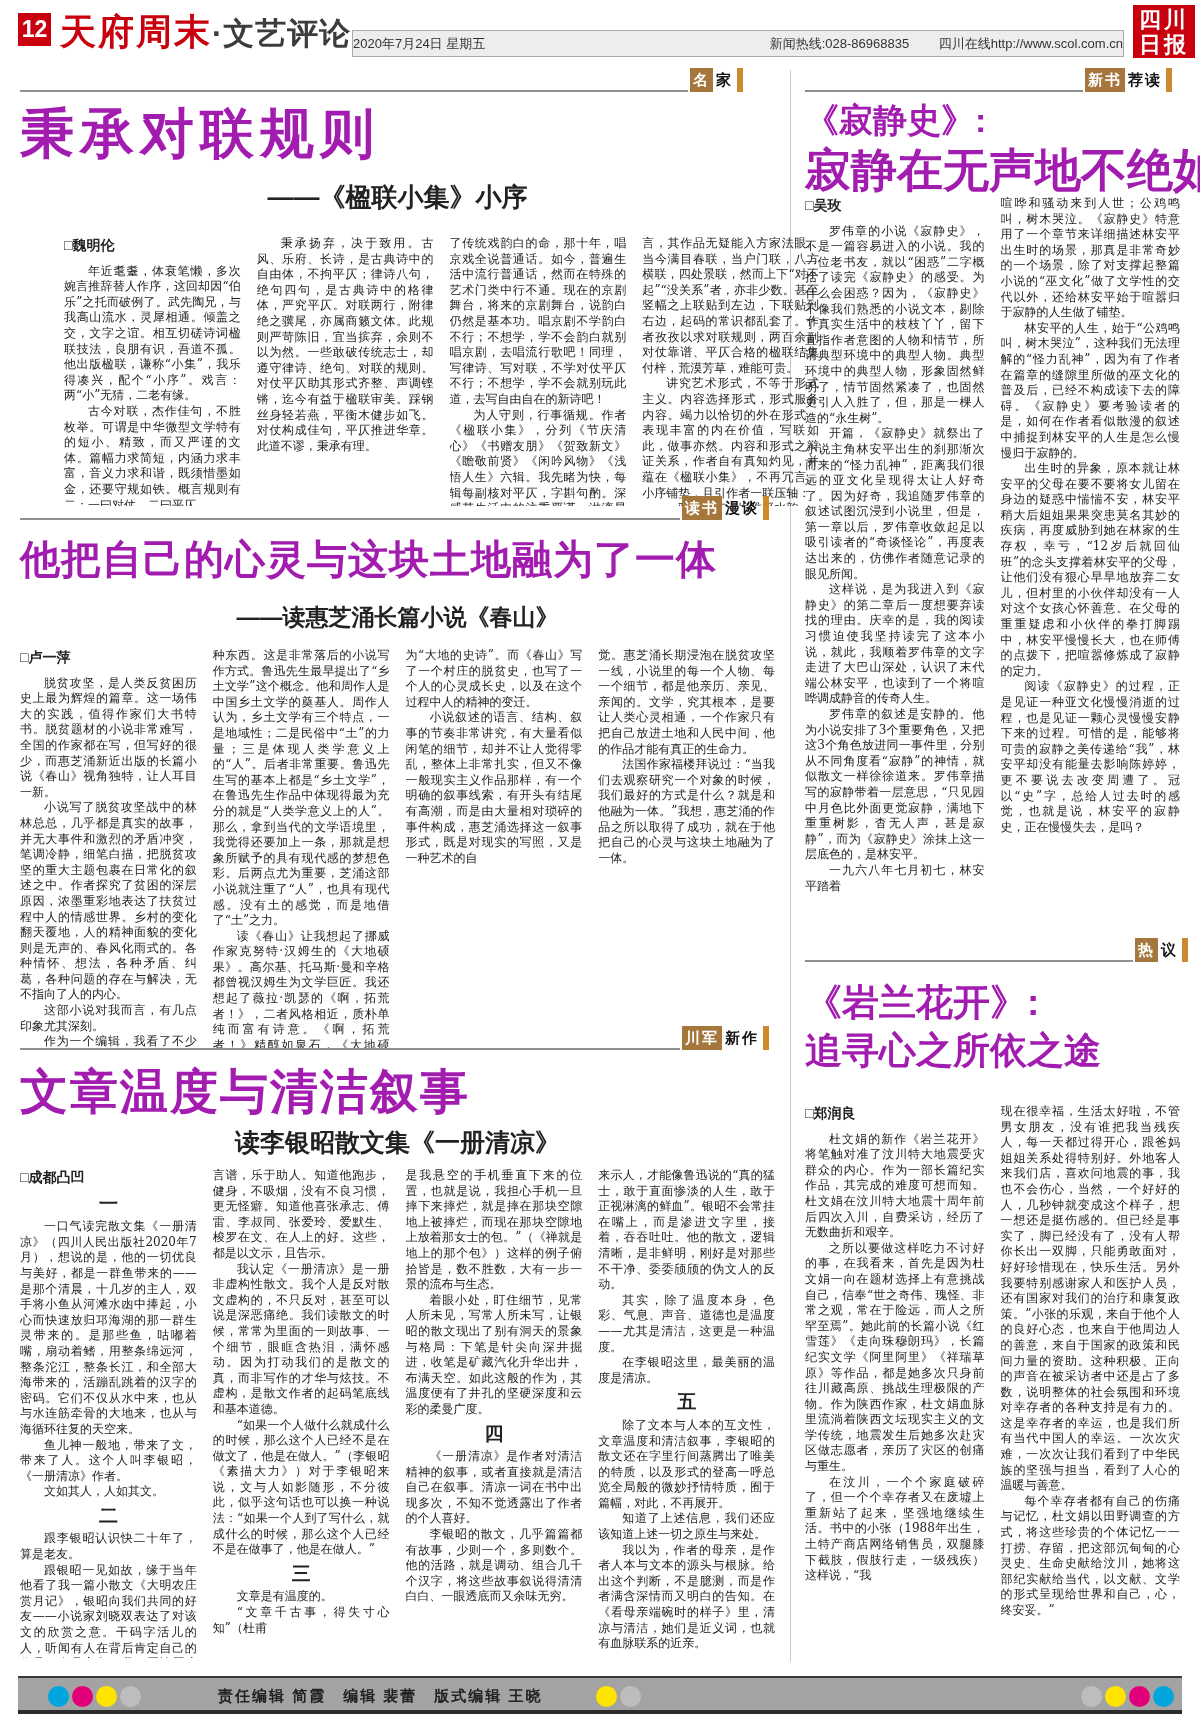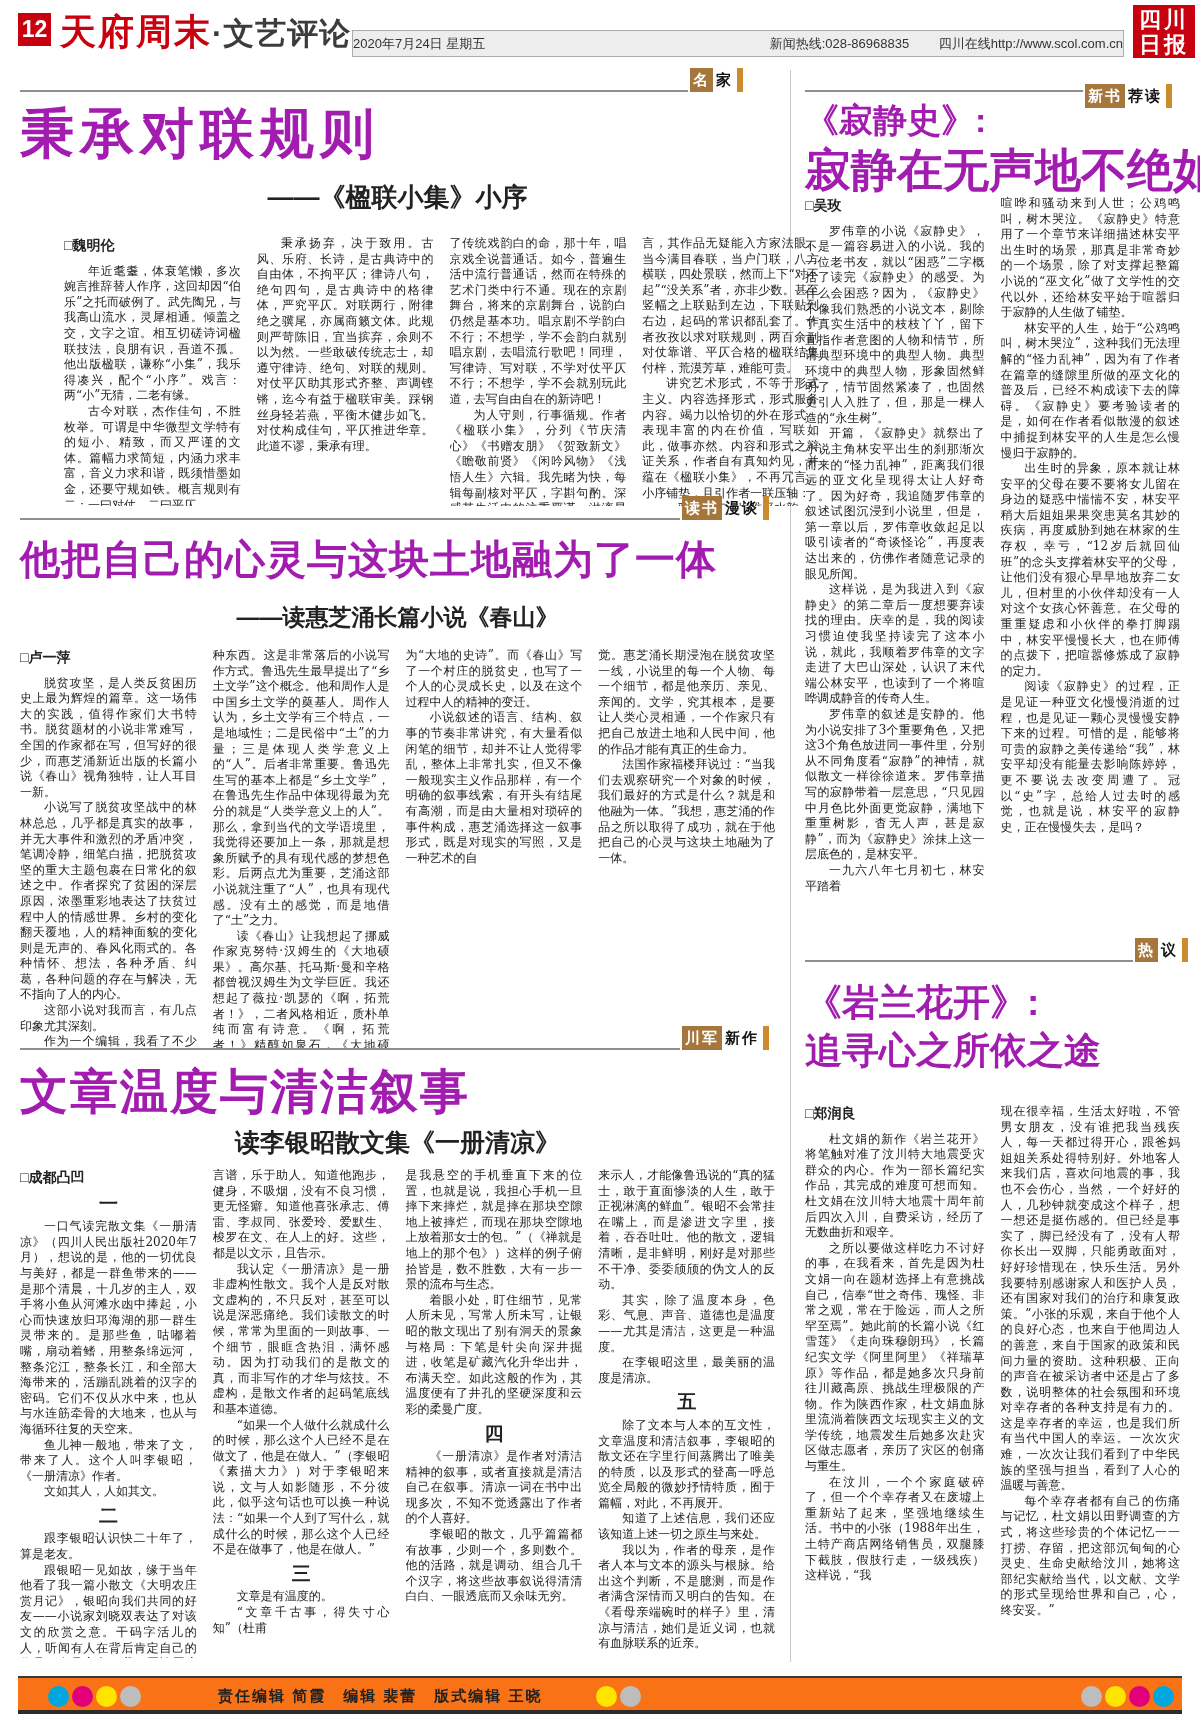--- a/index.html
+++ b/index.html
@@ -36,21 +36,21 @@
   
   .cols{display:flex;gap:16px;overflow:hidden;align-items:stretch;}
   .col{flex:1 1 0;overflow:hidden;font-family:"DejaVu Serif",serif;font-size:12px;
        line-height:15.6px;color:#222;}
   .col p{margin:0;text-indent:2em;text-align:justify;}
   .col p.cont{text-indent:0;}
   .col p.v{text-indent:3em;text-align:left;}
   .byline{font-family:Liberation Sans, sans-serif;font-weight:bold;font-size:14px;margin:2px 0 10px;}
   .sechead{text-align:center;font-size:19px;font-weight:bold;margin:8px 0;font-family:"DejaVu Serif",serif;}
   
-  .footer{left:18px;top:1676px;width:1164px;height:38px;background:#f97316;
+  .footer{left:18px;top:1676px;width:1164px;height:38px;background:#a3a3a3;
           border-top:2px solid #3a3a3a;border-bottom:4px solid #2c2c2c;box-sizing:border-box;}
   .dotg{position:absolute;top:8px;display:flex;gap:3px;}
   .dot{width:21px;height:21px;border-radius:50%;}
   .credits{position:absolute;left:200px;top:9px;font-size:15px;font-weight:bold;color:#222;letter-spacing:2px;}
 </style>
 </head>
 <body>
 
 <div class="abs pagenum">12</div>
 <div class="abs masthead">
@@ -92,21 +92,21 @@
       <div class="col">
         <p class="cont">言，其作品无疑能入方家法眼。当今满目春联，当户门联，八方横联，四处景联，然而上下“对不起”“没关系”者，亦非少数。甚至竖幅之上联贴到左边，下联贴到右边，起码的常识都乱套了。作者孜孜以求对联规则，两百余副对仗靠谱、平仄合格的楹联结集付梓，荒漠芳草，难能可贵。</p>
         <p>讲究艺术形式，不等于形式主义。内容选择形式，形式服务内容。竭力以恰切的外在形式，表现丰富的内在价值，写联如此，做事亦然。内容和形式之辩证关系，作者自有真知灼见，并蕴在《楹联小集》，不再冗言。小序铺垫，且引作者一联压轴：</p>
         <p class="v">骚客吟诗，岂唯平水韵；</p>
       </div>
     </div>
 </section>
 
 <section>
   <div class="abs rule" style="left:805px;top:90px;width:278px;"></div>
-  <div class="abs tag" style="left:1085px;top:68px;margin-top:16px;">
+  <div class="abs tag" style="left:1085px;top:68px;">
     <span class="tbox">新书</span>
       <span class="trest">荐读</span>
       <span class="tbar"></span>
   </div>
   <h1 class="abs t" style="left:805px;top:98px;width:375px;font-size:34px;margin:0;">《寂静史》:</h1>
   <h1 class="abs t" style="left:805px;top:140px;width:375px;font-size:46px;margin:0;">寂静在无声地不绝如缕</h1>
   <div class="abs cols" style="left:805px;top:196px;width:375px;height:716px;">
       <div class="col">
         <div class="byline">□吴玫</div>
         <p>罗伟章的小说《寂静史》，不是一篇容易进入的小说。我的一位老书友，就以“困惑”二字概括了读完《寂静史》的感受。为什么会困惑？因为，《寂静史》不像我们熟悉的小说文本，剔除了真实生活中的枝枝丫丫，留下直指作者意图的人物和情节，所谓典型环境中的典型人物。典型环境中的典型人物，形象固然鲜明了，情节固然紧凑了，也固然更引人入胜了，但，那是一棵人造的“永生树”。</p>

